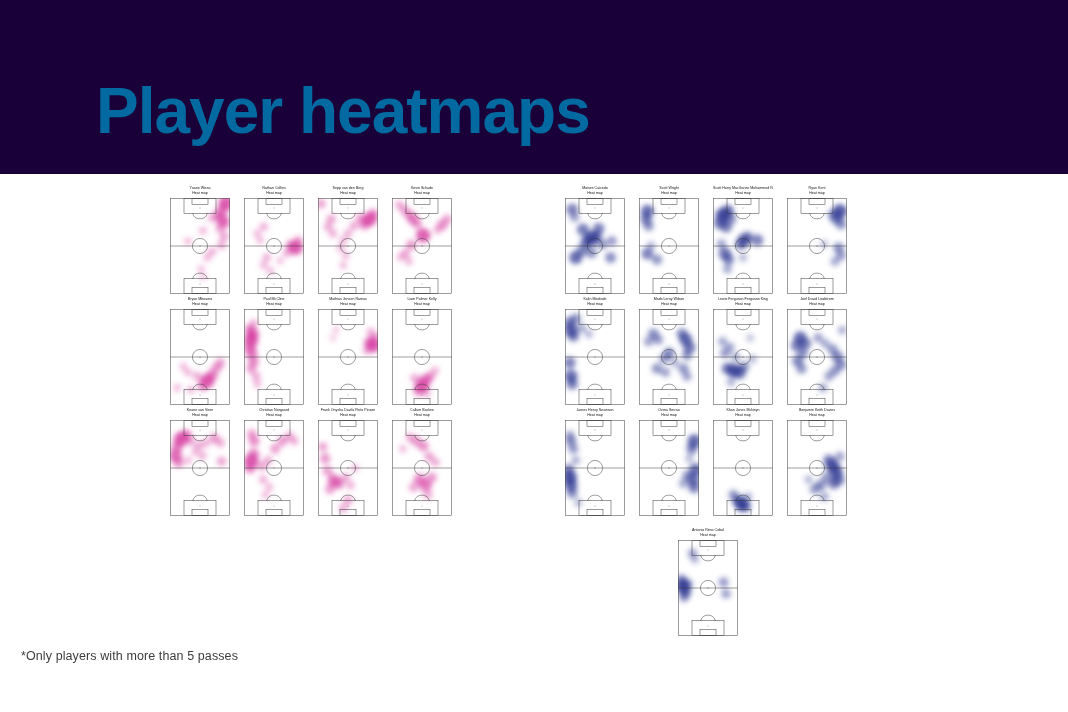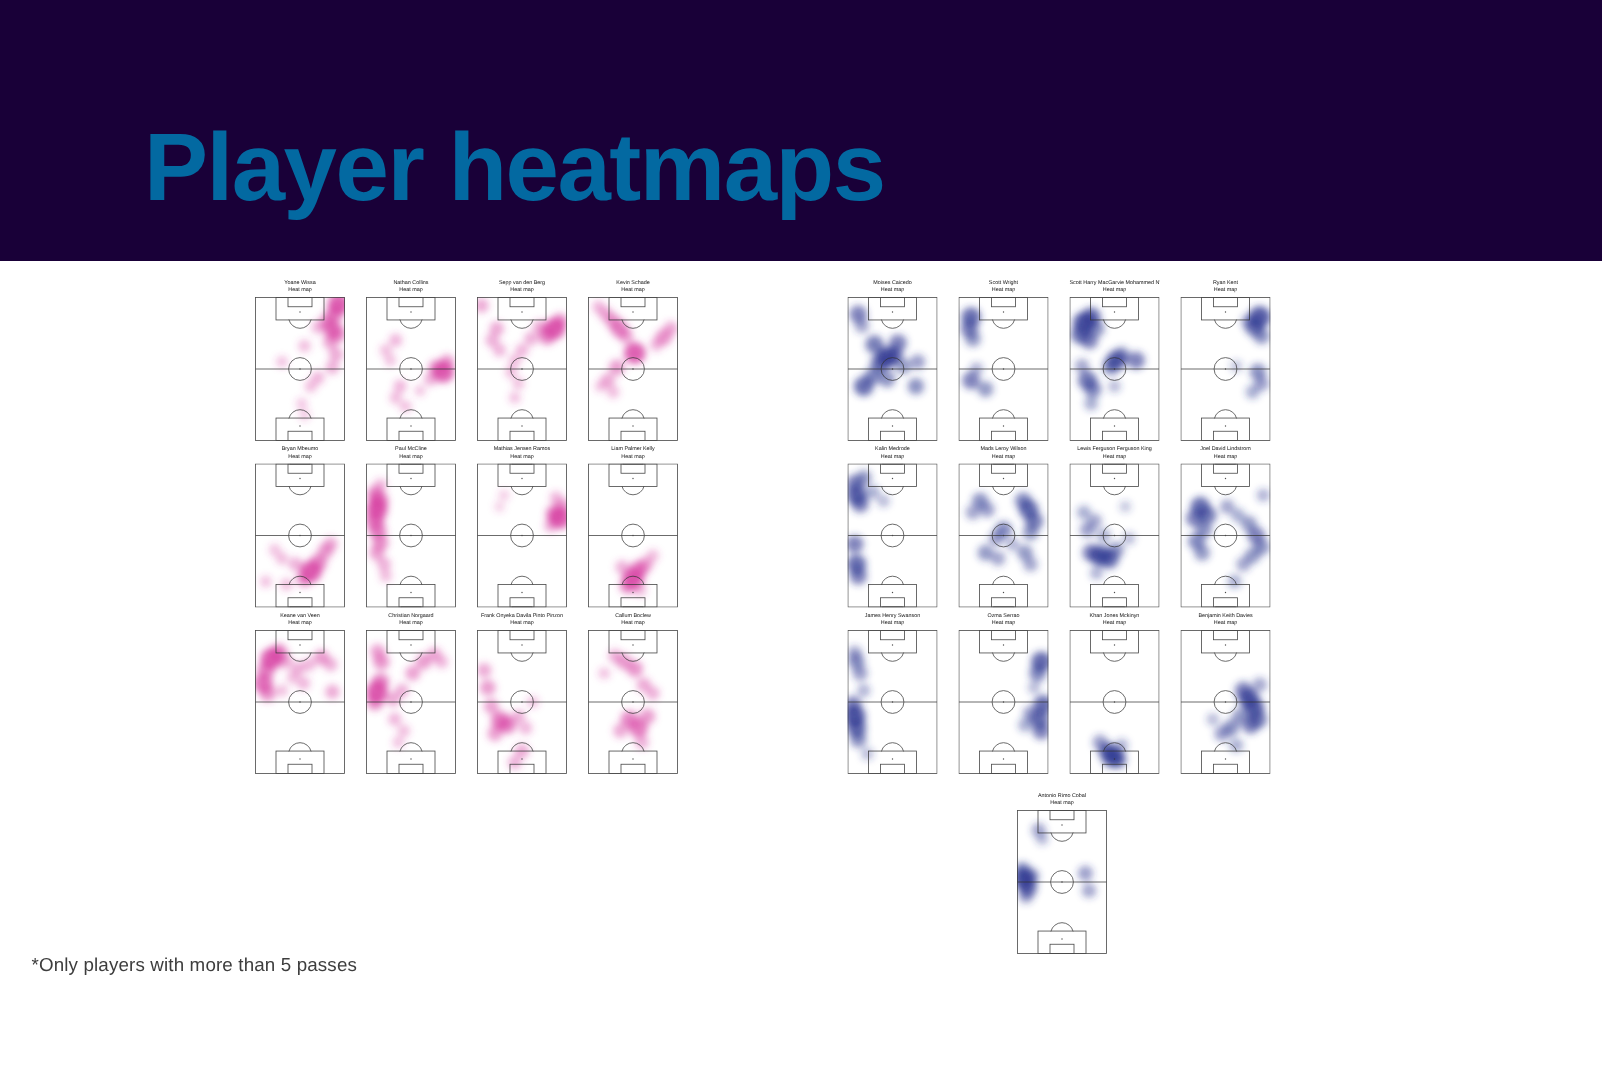--- a/index.html
+++ b/index.html
@@ -13,21 +13,21 @@
   #header-band{
     position:absolute;left:0;top:0;width:1068px;height:174px;
     background:#190038;
   }
   #page-title{
     position:absolute;left:60px;top:79px;
     font-size:64px;font-weight:bold;letter-spacing:-1px;
     color:#0369a1;line-height:1.0;white-space:nowrap;margin-left:36px;
   }
   #footnote{
-    position:absolute;left:21px;top:636px;
+    position:absolute;left:21px;top:649px;
     font-size:12.5px;color:#3d3d3d;letter-spacing:.1px;
   }
   .grid{position:absolute;}
   #grid-left{left:170px;top:186px;}
   #grid-right{left:565px;top:186px;}
   #grid-solo{left:678px;top:528px;}
   .pitch-cell{
     position:absolute;
     width:60px;
   }

